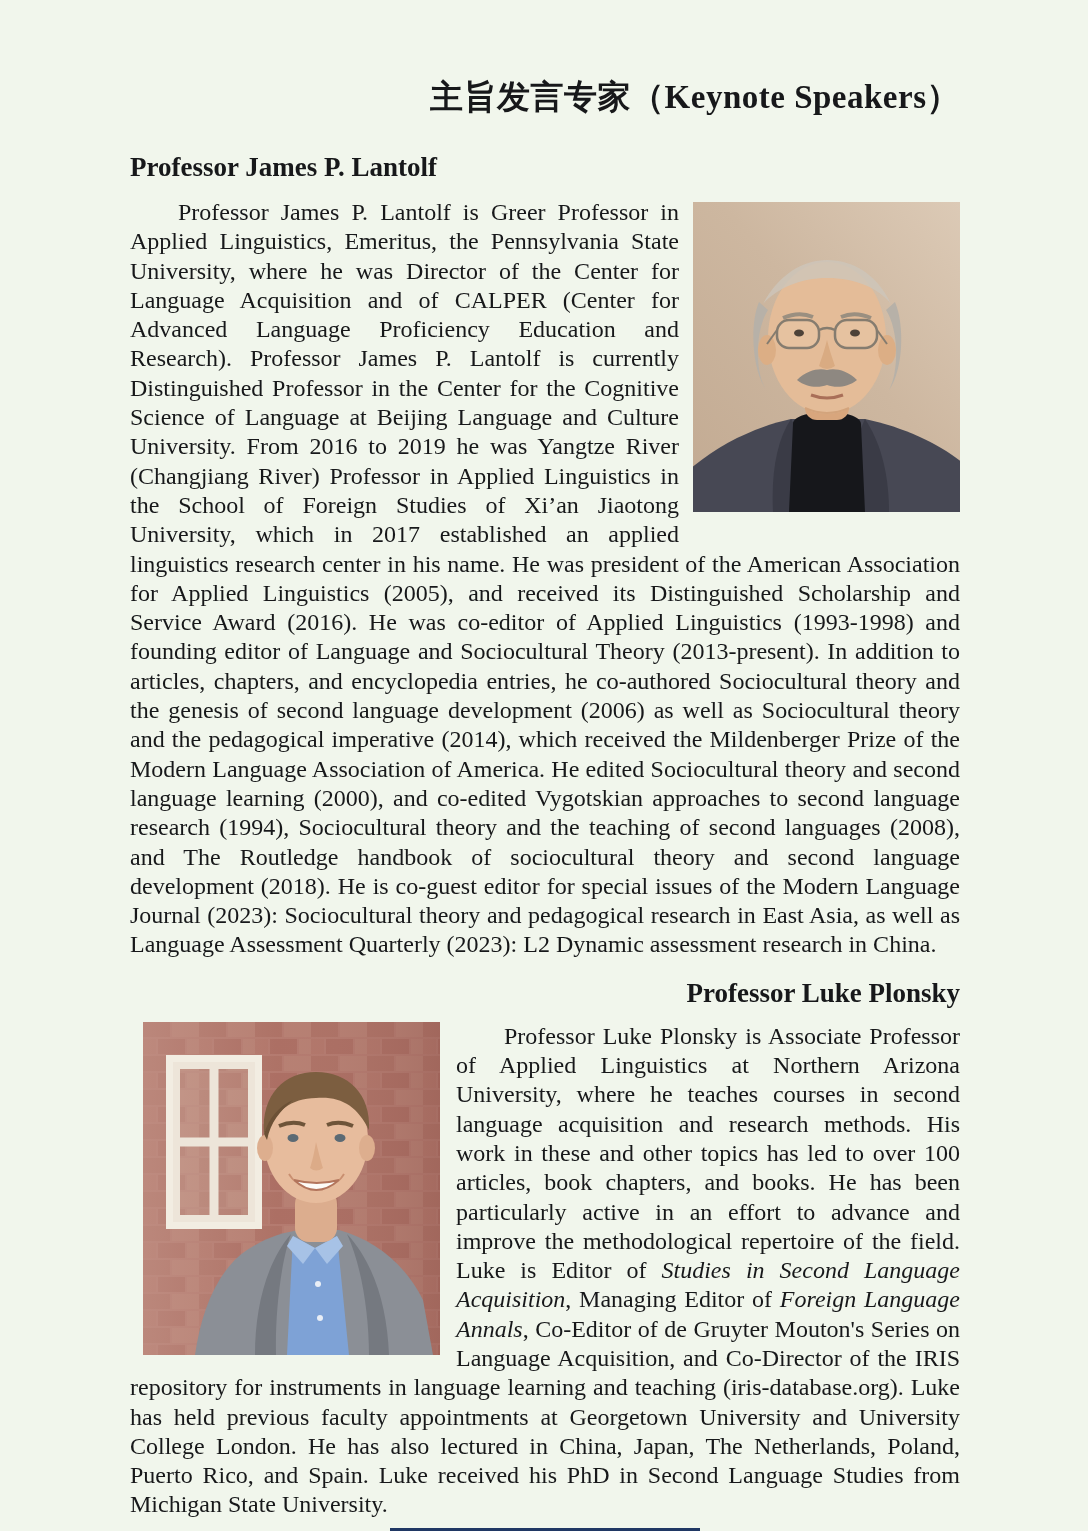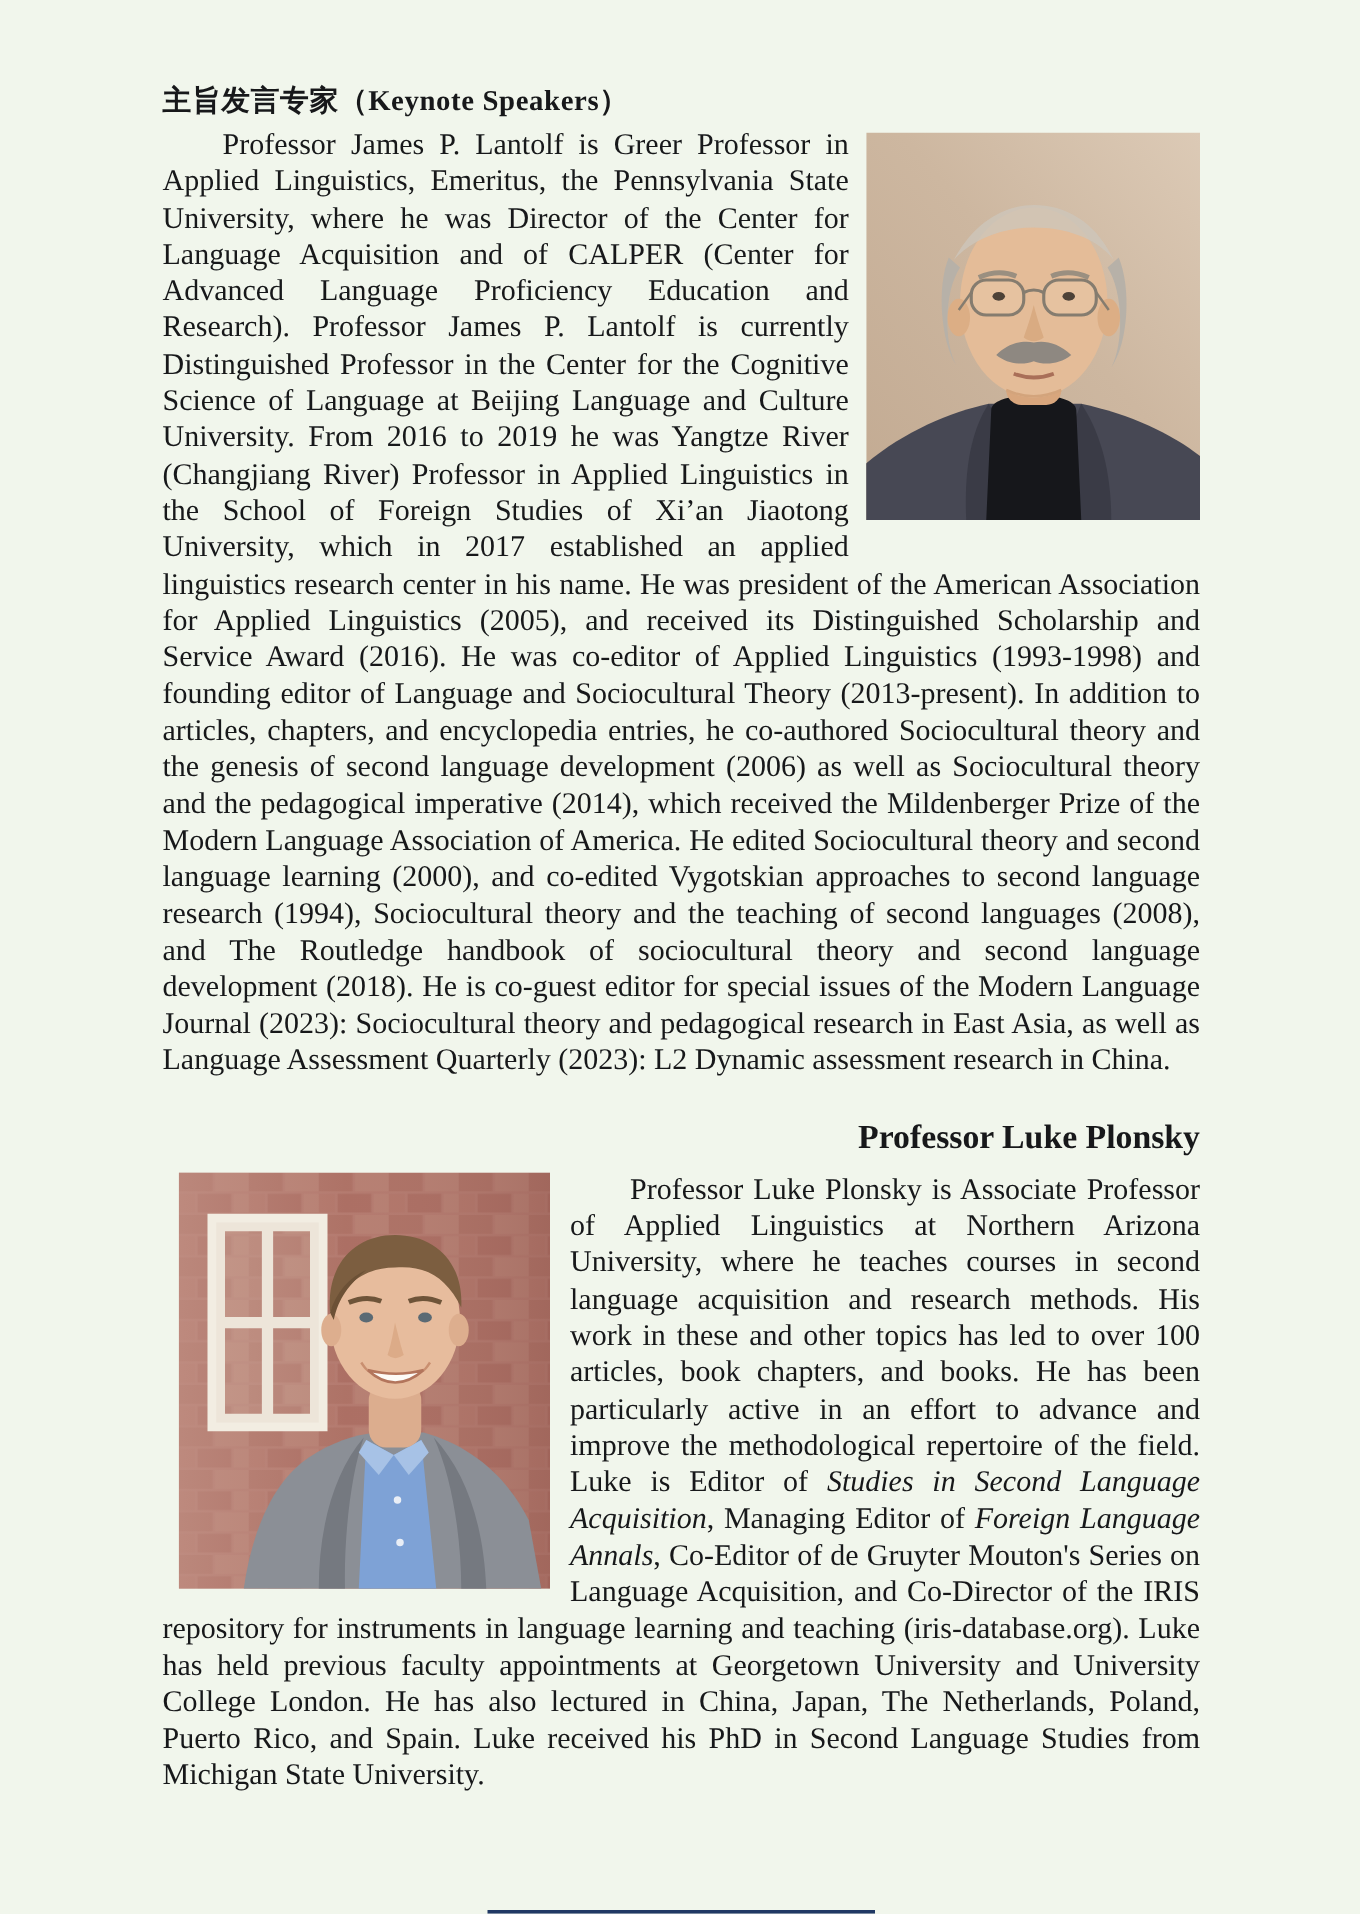--- a/index.html
+++ b/index.html
@@ -15,34 +15,34 @@
     height: 1531px;
     overflow: hidden;
   }
   .content {
     position: absolute;
     left: 130px;
     top: 0;
     width: 830px;
   }
   .doc-title {
-    margin-top: 60px;
-    text-align: left;
-    font-size: 23px;
+    margin-top: 76px;
+    text-align: right;
+    font-size: 33px;
     line-height: 42px;
     font-weight: bold;
     letter-spacing: 0.5px;
   }
   .speaker-heading {
     font-size: 27px;
     line-height: 34px;
     font-weight: bold;
   }
   .heading-lantolf { margin-top: 32px; margin-bottom: 14px; text-align: left; }
-  .heading-plonsky { margin-top: 28px; margin-bottom: 12px; text-align: right; }
+  .heading-plonsky { margin-top: 16px; margin-bottom: 12px; text-align: right; }
   .bio {
     font-size: 24px;
     line-height: 29.3px;
     text-align: justify;
     text-indent: 48px;
   }
   .portrait {
     display: block;
   }
   .portrait-right {
@@ -68,20 +68,21 @@
   }
 </style>
 </head>
 <body style="background: rgb(241, 246, 236);">
 
 <div class="page">
   <div class="content">
 
     <h1 class="doc-title">主旨发言专家（Keynote Speakers）</h1>
 
+    <h2 class="speaker-heading heading-lantolf">Professor James P. Lantolf</h2>
 
     <div class="bio">
       <span class="portrait portrait-right">
         <svg viewBox="0 0 267 310" preserveAspectRatio="none">
           <defs>
             <linearGradient id="bg1" x1="0" y1="1" x2="1" y2="0">
               <stop offset="0" stop-color="#c2aa92"></stop>
               <stop offset="0.55" stop-color="#cdb7a0"></stop>
               <stop offset="1" stop-color="#dccab6"></stop>
             </linearGradient>

